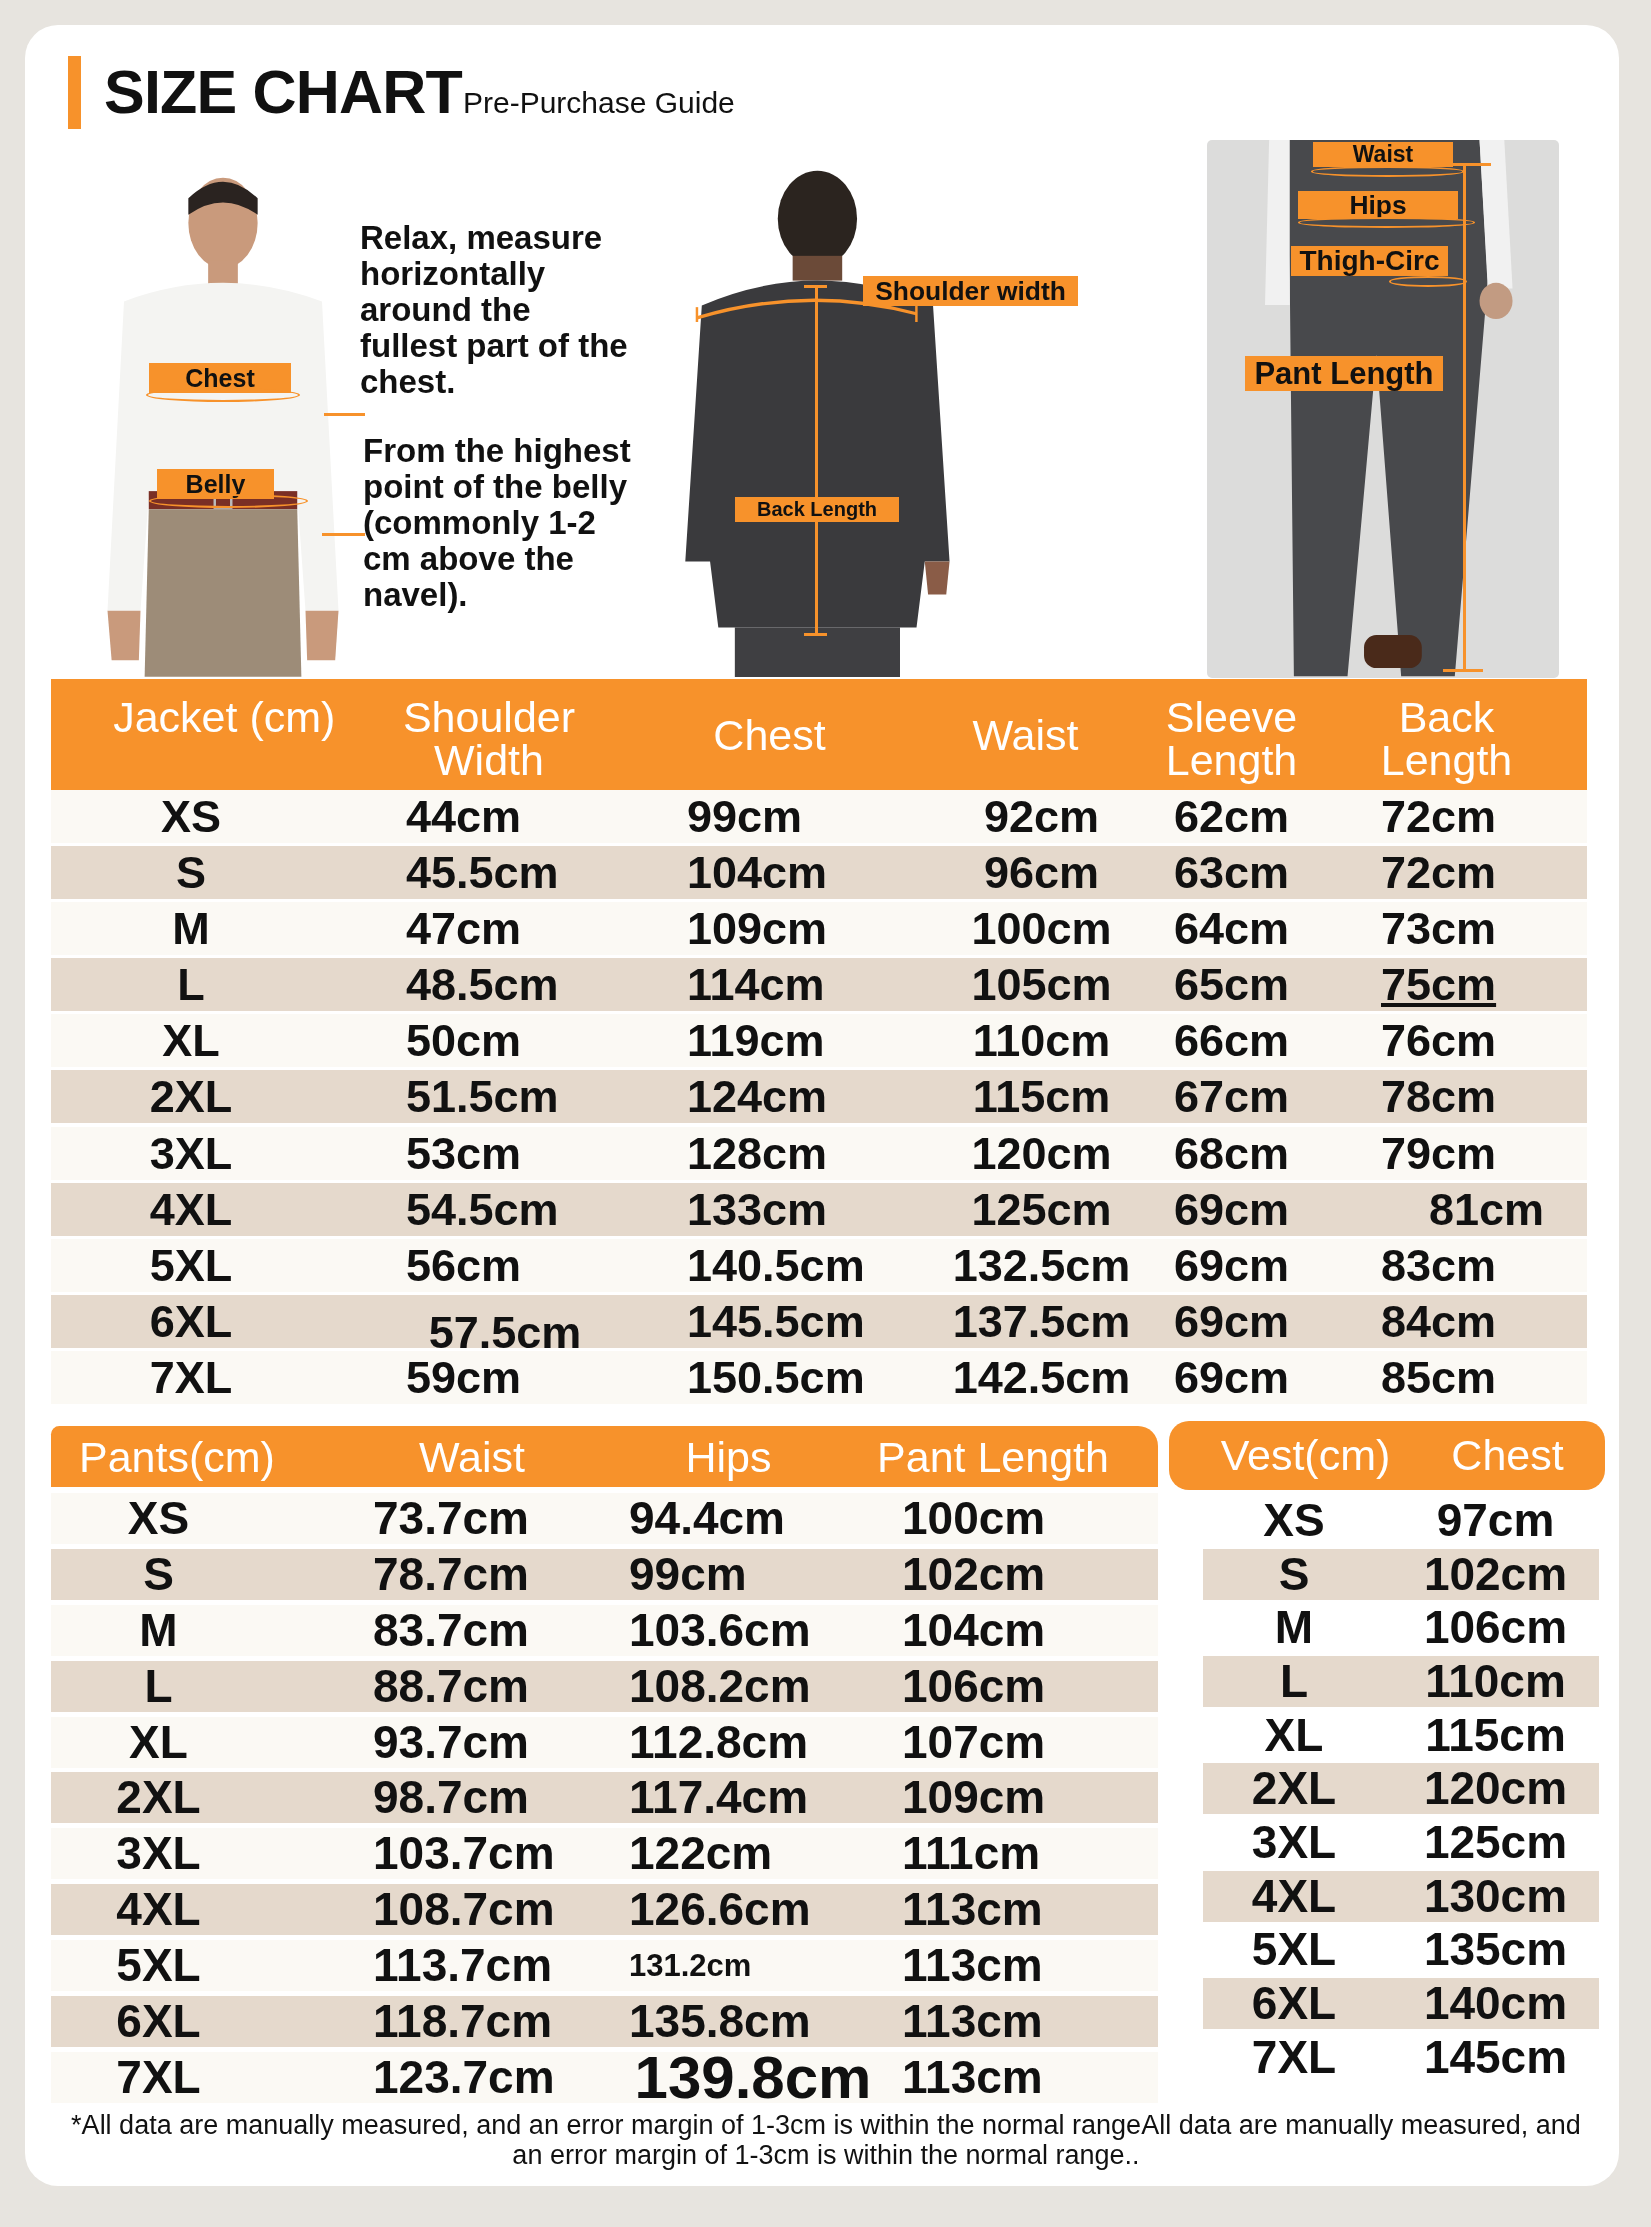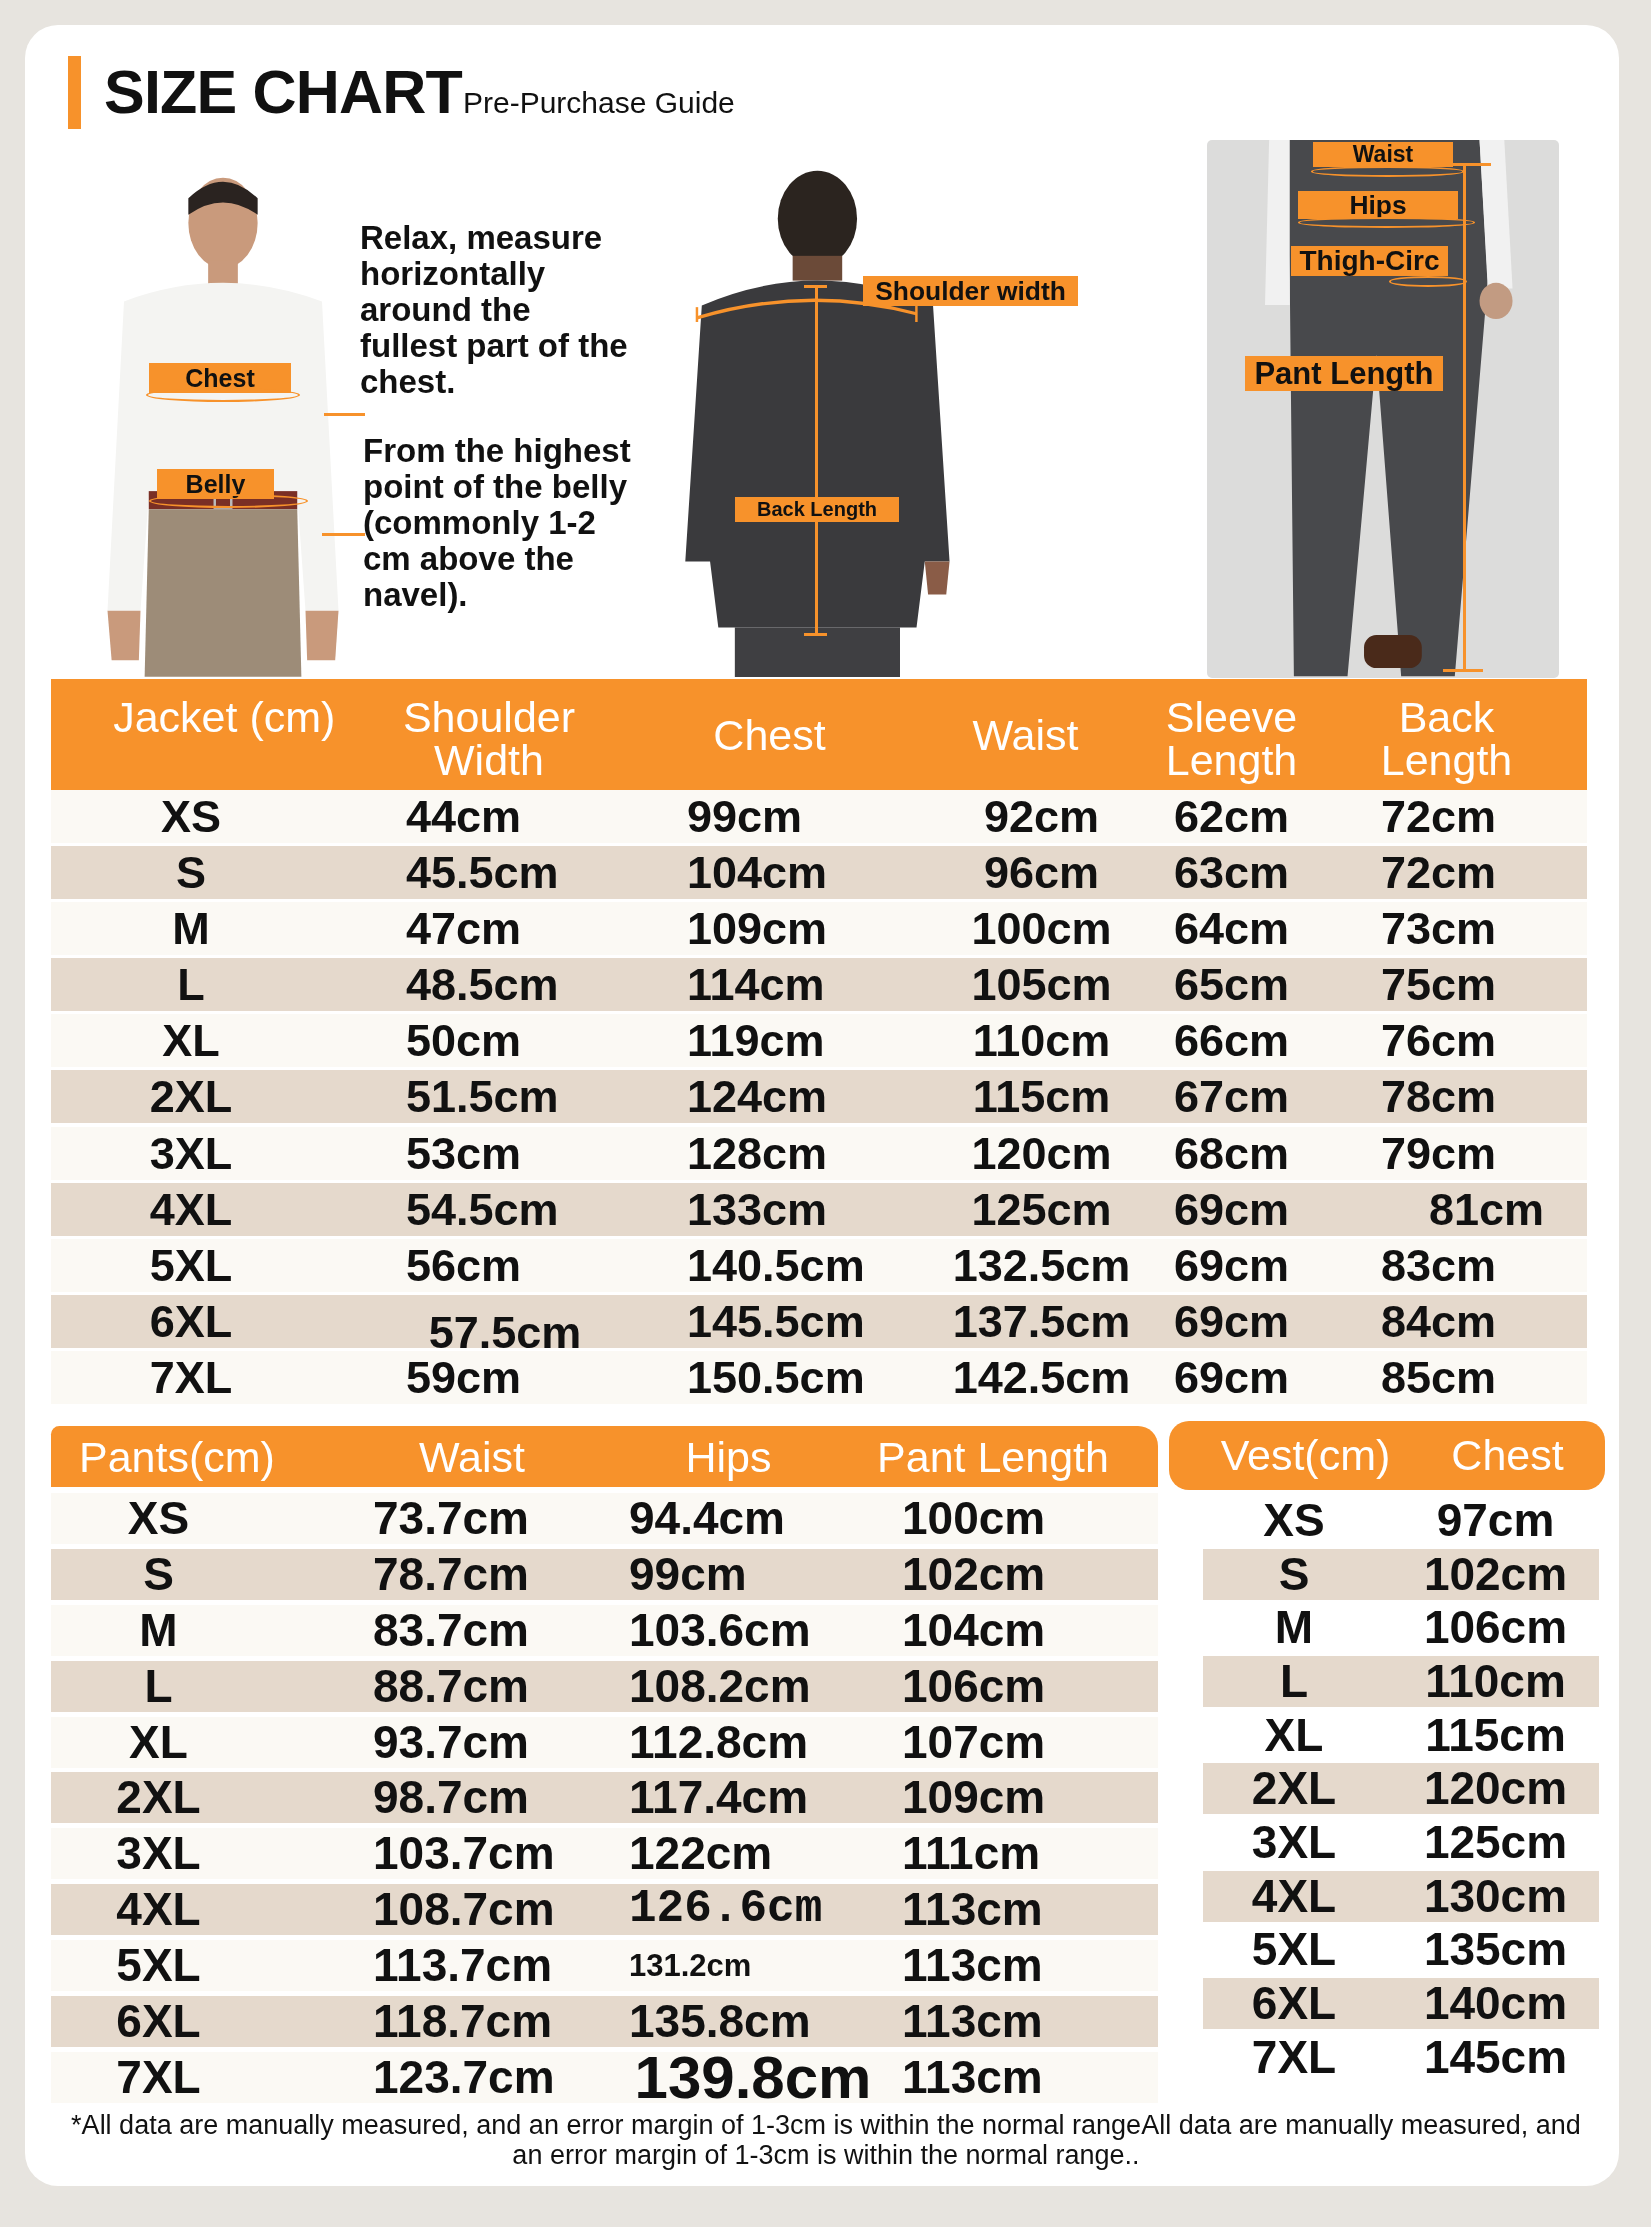--- a/index.html
+++ b/index.html
@@ -126,21 +126,21 @@
       <div class="cell" style="left: 875px; width: 231px; text-align: center; font-size: 45px; line-height: 53px;">100cm</div>
       <div class="cell" style="left: 1123px; width: 165px; text-align: left; font-size: 45px; line-height: 53px;">64cm</div>
       <div class="cell" style="left: 1330px; width: 165px; text-align: left; font-size: 45px; line-height: 53px;">73cm</div>
     </div>
     <div class="row alt" style="left: 51px; top: 958px; width: 1536px; height: 53px;">
       <div class="cell" style="left: 74px; width: 132px; text-align: center; font-size: 45px; line-height: 53px;">L</div>
       <div class="cell" style="left: 355px; width: 198px; text-align: left; font-size: 45px; line-height: 53px;">48.5cm</div>
       <div class="cell" style="left: 636px; width: 215px; text-align: left; font-size: 45px; line-height: 53px;">114cm</div>
       <div class="cell" style="left: 875px; width: 231px; text-align: center; font-size: 45px; line-height: 53px;">105cm</div>
       <div class="cell" style="left: 1123px; width: 165px; text-align: left; font-size: 45px; line-height: 53px;">65cm</div>
-      <div class="cell" style="left: 1330px; width: 165px; text-align: left; font-size: 45px; line-height: 53px;">75cm</div>
+      <div class="cell" style="left: 1330px; width: 165px; text-align: left; font-size: 45px; line-height: 53px; text-decoration: underline;">75cm</div>
     </div>
     <div class="row base" style="left: 51px; top: 1014px; width: 1536px; height: 53px;">
       <div class="cell" style="left: 74px; width: 132px; text-align: center; font-size: 45px; line-height: 53px;">XL</div>
       <div class="cell" style="left: 355px; width: 198px; text-align: left; font-size: 45px; line-height: 53px;">50cm</div>
       <div class="cell" style="left: 636px; width: 215px; text-align: left; font-size: 45px; line-height: 53px;">119cm</div>
       <div class="cell" style="left: 875px; width: 231px; text-align: center; font-size: 45px; line-height: 53px;">110cm</div>
       <div class="cell" style="left: 1123px; width: 165px; text-align: left; font-size: 45px; line-height: 53px;">66cm</div>
       <div class="cell" style="left: 1330px; width: 165px; text-align: left; font-size: 45px; line-height: 53px;">76cm</div>
     </div>
     <div class="row alt" style="left: 51px; top: 1070px; width: 1536px; height: 53px;">
@@ -238,21 +238,21 @@
     </div>
     <div class="row base" style="left: 51px; top: 1828px; width: 1107px; height: 51px;">
       <div class="cell" style="left: 33px; width: 149px; text-align: center; font-size: 46px; line-height: 51px;">3XL</div>
       <div class="cell" style="left: 322px; width: 248px; text-align: left; font-size: 46px; line-height: 51px;">103.7cm</div>
       <div class="cell" style="left: 578px; width: 248px; text-align: left; font-size: 46px; line-height: 51px;">122cm</div>
       <div class="cell" style="left: 851px; width: 248px; text-align: left; font-size: 46px; line-height: 51px;">111cm</div>
     </div>
     <div class="row alt" style="left: 51px; top: 1884px; width: 1107px; height: 51px;">
       <div class="cell" style="left: 33px; width: 149px; text-align: center; font-size: 46px; line-height: 51px;">4XL</div>
       <div class="cell" style="left: 322px; width: 248px; text-align: left; font-size: 46px; line-height: 51px;">108.7cm</div>
-      <div class="cell" style="left: 578px; width: 248px; text-align: left; font-size: 46px; line-height: 51px; font-family: Liberation Mono, monospace;">126.6cm</div>
+      <div class="cell" style="left: 578px; width: 248px; text-align: left; font-size: 46px; line-height: 51px;">126.6cm</div>
       <div class="cell" style="left: 851px; width: 248px; text-align: left; font-size: 46px; line-height: 51px;">113cm</div>
     </div>
     <div class="row base" style="left: 51px; top: 1940px; width: 1107px; height: 51px;">
       <div class="cell" style="left: 33px; width: 149px; text-align: center; font-size: 46px; line-height: 51px;">5XL</div>
       <div class="cell" style="left: 322px; width: 248px; text-align: left; font-size: 46px; line-height: 51px;">113.7cm</div>
       <div class="cell" style="left: 578px; width: 248px; text-align: left; font-size: 31px; line-height: 51px;">131.2cm</div>
       <div class="cell" style="left: 851px; width: 248px; text-align: left; font-size: 46px; line-height: 51px;">113cm</div>
     </div>
     <div class="row alt" style="left: 51px; top: 1996px; width: 1107px; height: 51px;">
       <div class="cell" style="left: 33px; width: 149px; text-align: center; font-size: 46px; line-height: 51px;">6XL</div>

